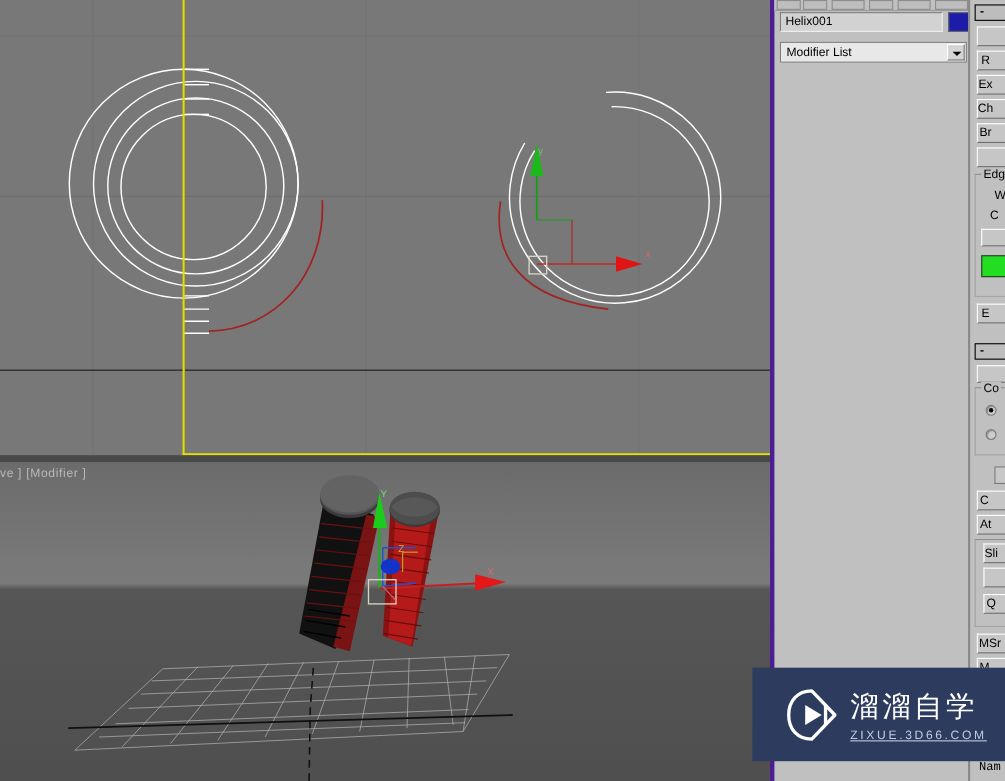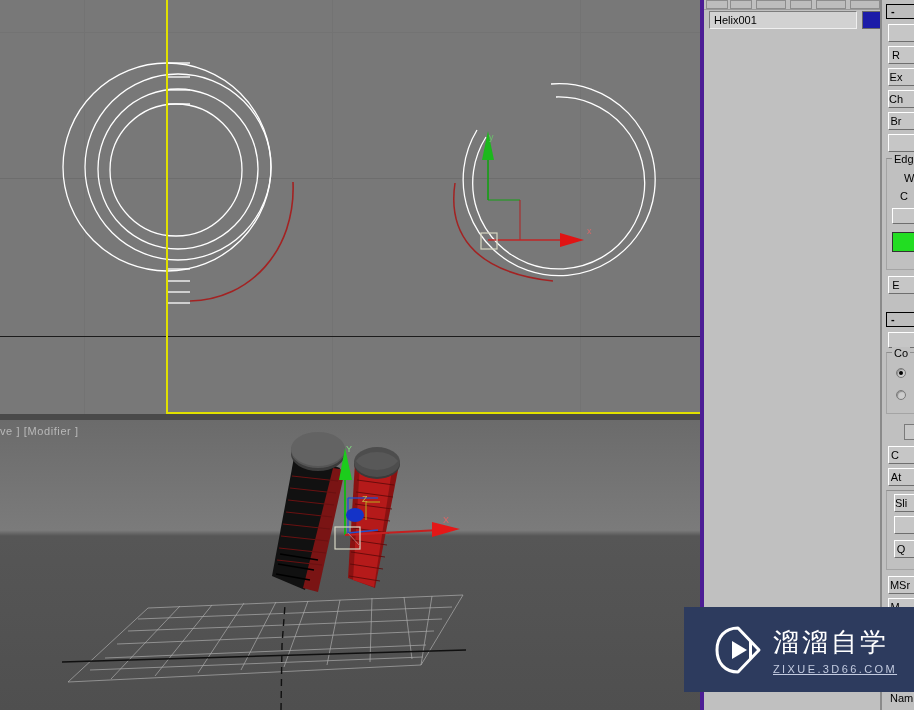--- a/index.html
+++ b/index.html
@@ -220,20 +220,24 @@
       <div class="tb-btn" style="left:86px;width:22px;"></div>
       <div class="tb-btn" style="left:112px;width:30px;"></div>
       <div class="tb-btn" style="left:146px;width:30px;"></div>
     </div>
 
     <div class="name-row">
       <div class="name-field">Helix001</div>
       <div class="color-swatch" style="background:#1c1ca8"></div>
     </div>
 
+    <div class="modlist">
+      <div class="modlist-text">Modifier List</div>
+      <div class="modlist-arrow"></div>
+    </div>
 
   </div>
 
   <div class="right-panel">
     <div class="rp-head" style="position:absolute;left:4px;top:4px;width:60px;">
       <span class="minus">-</span>
     </div>
     <div class="rp-btn" style="left:6px;top:24px;width:56px;height:18px;"></div>
     <div class="rp-btn" style="left:6px;top:46px;width:56px;height:18px;padding-right:40px;">R</div>
     <div class="rp-btn" style="left:6px;top:68px;width:56px;height:18px;padding-right:40px;">Ex</div>
@@ -270,21 +274,21 @@
     <div class="rp-group" style="left:4px;top:490px;width:60px;height:80px;"></div>
     <div class="rp-btn" style="left:12px;top:494px;width:50px;height:18px;padding-right:36px;">Sli</div>
     <div class="rp-btn" style="left:12px;top:516px;width:50px;height:18px;"></div>
     <div class="rp-btn" style="left:12px;top:540px;width:50px;height:18px;padding-right:36px;">Q</div>
 
     <div class="rp-btn" style="left:6px;top:576px;width:56px;height:18px;padding-right:32px;">MSr</div>
     <div class="rp-btn" style="left:6px;top:598px;width:56px;height:18px;padding-right:42px;">M</div>
     <div class="rp-btn" style="left:6px;top:620px;width:56px;height:18px;padding-right:38px;">Vie</div>
 
     <div class="rp-btn dis" style="left:6px;top:656px;width:56px;height:18px;padding-right:28px;">Hide</div>
-    <div class="rp-lbl" style="left:8px;top:692px;">Nam</div>
+    <div class="rp-lbl" style="left:8px;top:692px;font-family:Liberation Mono, monospace;">Nam</div>
   </div>
 
   <div class="watermark">
     <svg width="50" height="50" viewBox="0 0 50 50">
       <path d="M25 3 L46 25 L25 47 C 12 47 4 38 4 25 C 4 12 12 3 25 3 Z" fill="none" stroke="#ffffff" stroke-width="3" stroke-linejoin="round"></path>
       <polygon points="19,16 34,25 19,34" fill="#ffffff"></polygon>
       <rect x="36" y="16" width="3" height="18" fill="#ffffff"></rect>
     </svg>
     <div>
       <div class="wm-text-cn">溜溜自学</div>

